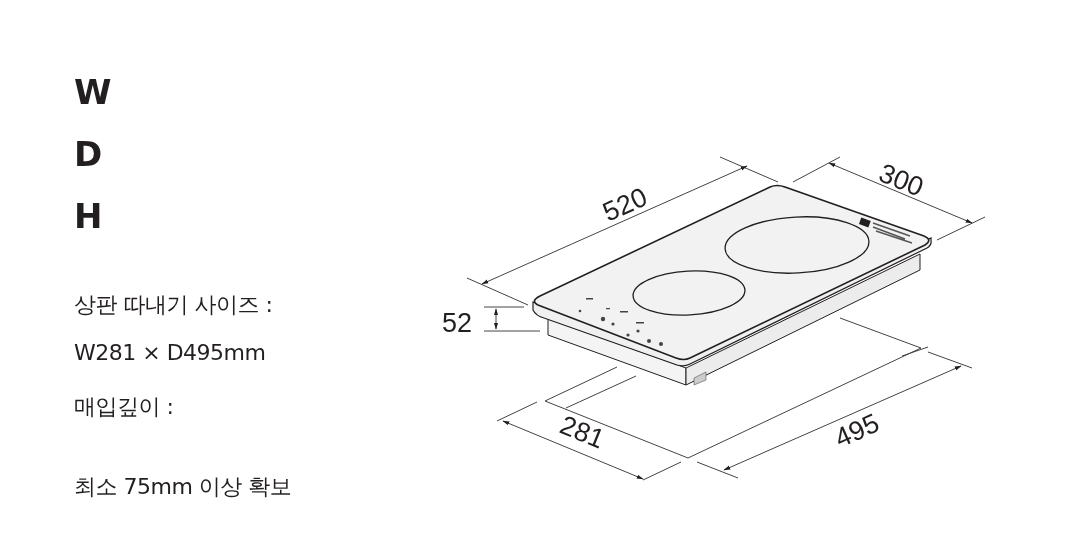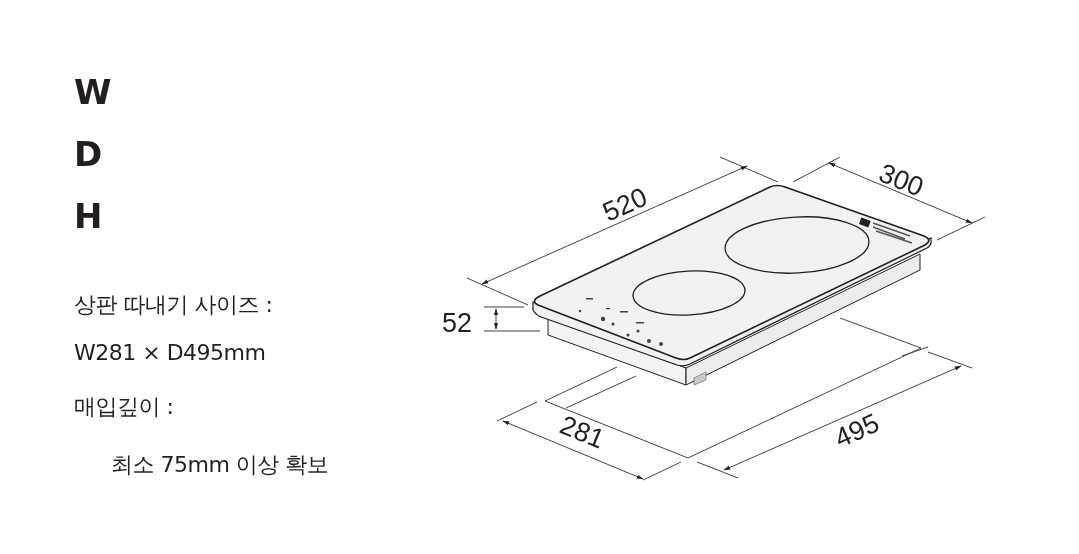--- a/index.html
+++ b/index.html
@@ -21,21 +21,21 @@
 <div class="spec" style="top:134px;">
   <span class="k">D</span>
 </div>
 <div class="spec" style="top:196px;">
   <span class="k">H</span>
 </div>
 
 <div class="label-bold" style="top:290px;">상판 따내기 사이즈 :</div>
 <div class="label-reg" style="top:340px;">W281 × D495mm</div>
 <div class="label-bold" style="top:376px;margin-top:16px;">매입깊이 :</div>
-<div class="label-reg" style="top:450px;margin-left:37px;">최소 75mm 이상 확보</div>
+<div class="label-reg" style="top:472px;">최소 75mm 이상 확보</div>
 
 <svg width="1079" height="554" viewBox="0 0 1079 554">
   <defs>
     <marker id="arr" viewBox="0 0 10 10" refX="9" refY="5" markerWidth="7" markerHeight="7" orient="auto-start-reverse">
       <path d="M0,2 L10,5 L0,8 z" fill="#231f20"></path>
     </marker>
   </defs>
 
   <g>
 

